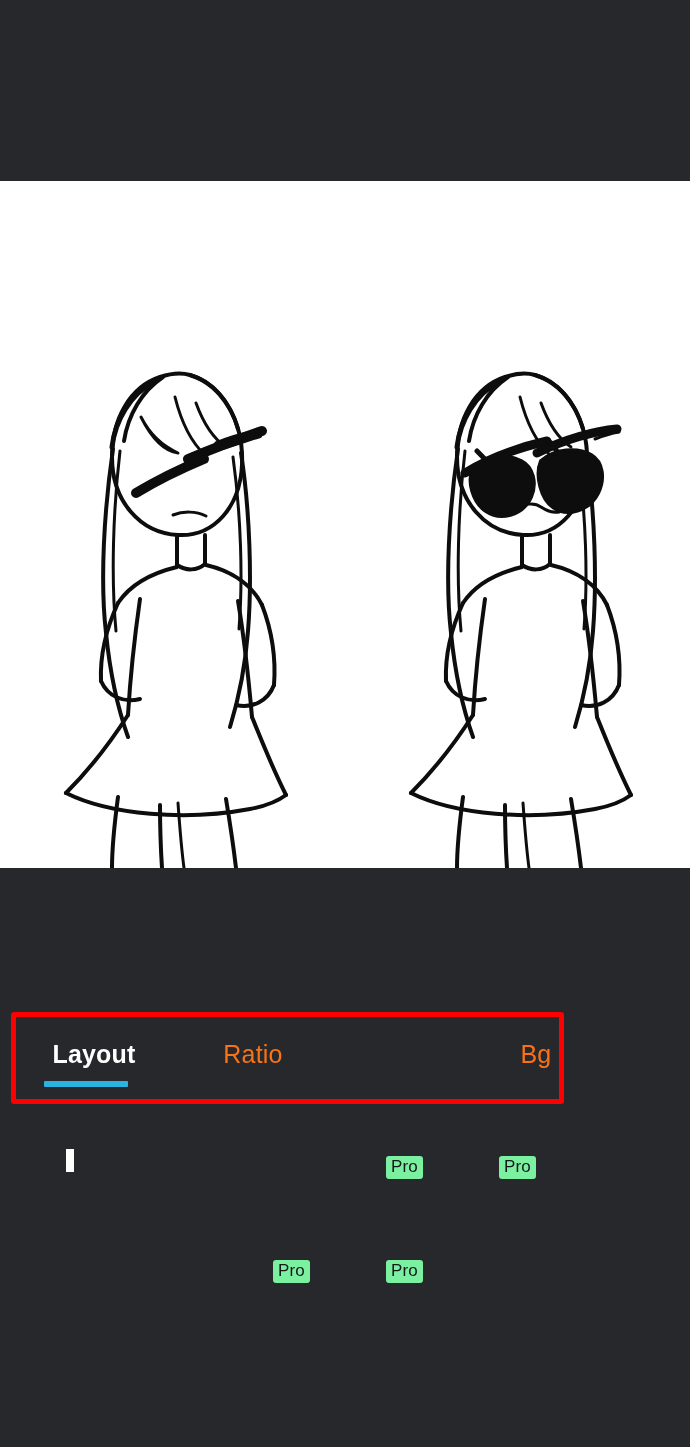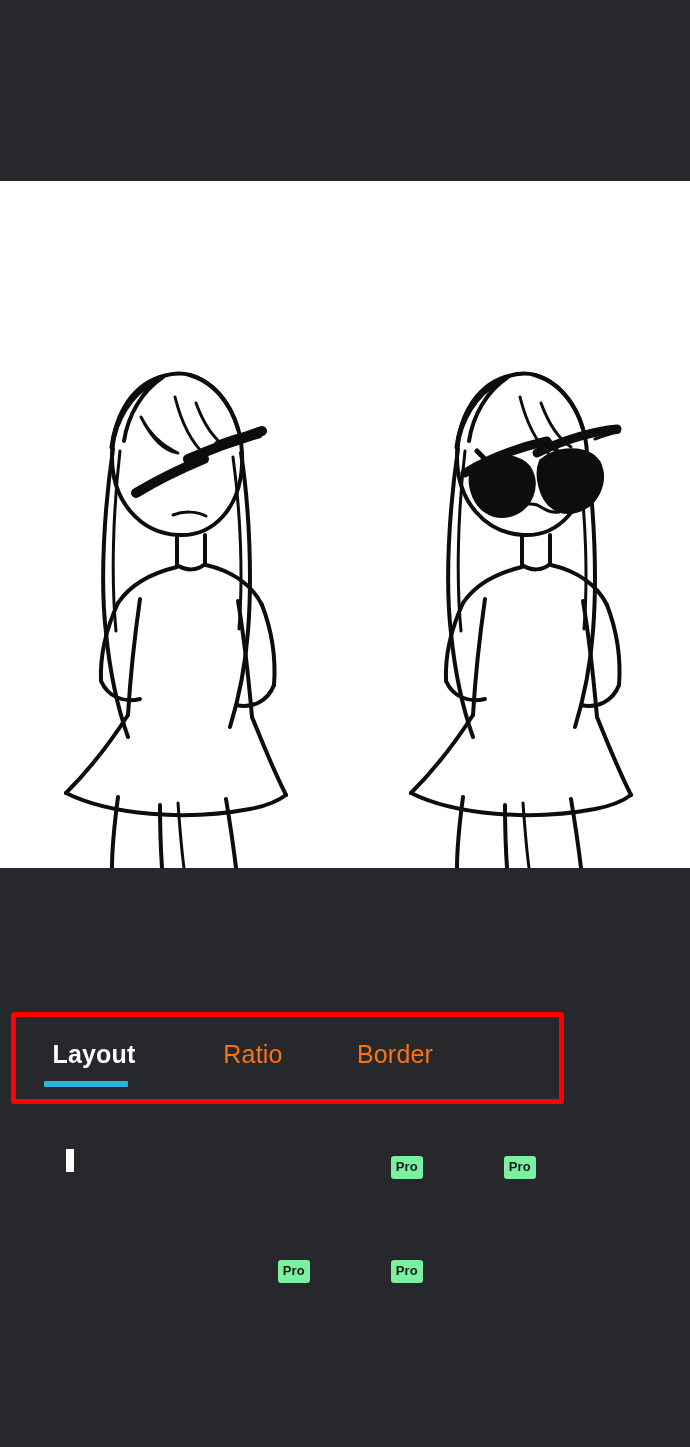--- a/index.html
+++ b/index.html
@@ -157,22 +157,22 @@
     inset: 0;
   }
   .thumb-art svg { display: block; width: 100%; height: 100%; }
 
   .pro-badge {
     position: absolute;
     top: -4px;
     right: -14px;
     background: #7bf0a0;
     color: #15181b;
-    font-size: 13px;
-    font-weight: 700;
+    font-size: 17px;
+    font-weight: 400;
     line-height: 20px;
     padding: 1px 5px 2px;
     border-radius: 3px;
     letter-spacing: 0.2px;
     margin-left: 20px;
   }
 
   .c0 { left: 26px; }
   .c1 { left: 139px; }
   .c2 { left: 252px; }
@@ -303,25 +303,25 @@
       <button class="tab tab-layout active">
         <span class="tab-label">Layout</span>
         <span class="tab-underline"></span>
       </button>
 
       <button class="tab tab-ratio">
         <span class="tab-label">Ratio</span>
         <span class="tab-underline"></span>
       </button>
 
-      <button class="tab tab-border">
-        <span class="tab-label">Border</span>
+
+      <button class="tab tab-bg">
+        <span class="tab-label">Bg</span>
         <span class="tab-underline"></span>
       </button>
-
 
     </div>
 
   </div>
 
   <div class="annotation-box"></div>
 
   <div class="thumb-grid">
 
     <div class="thumb-row">

